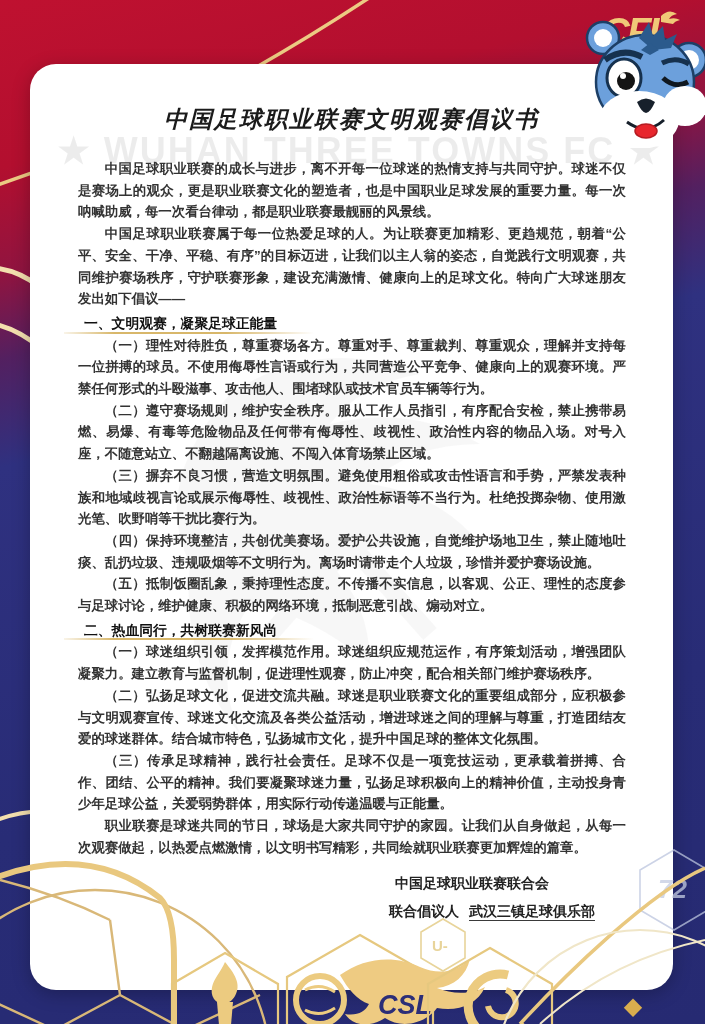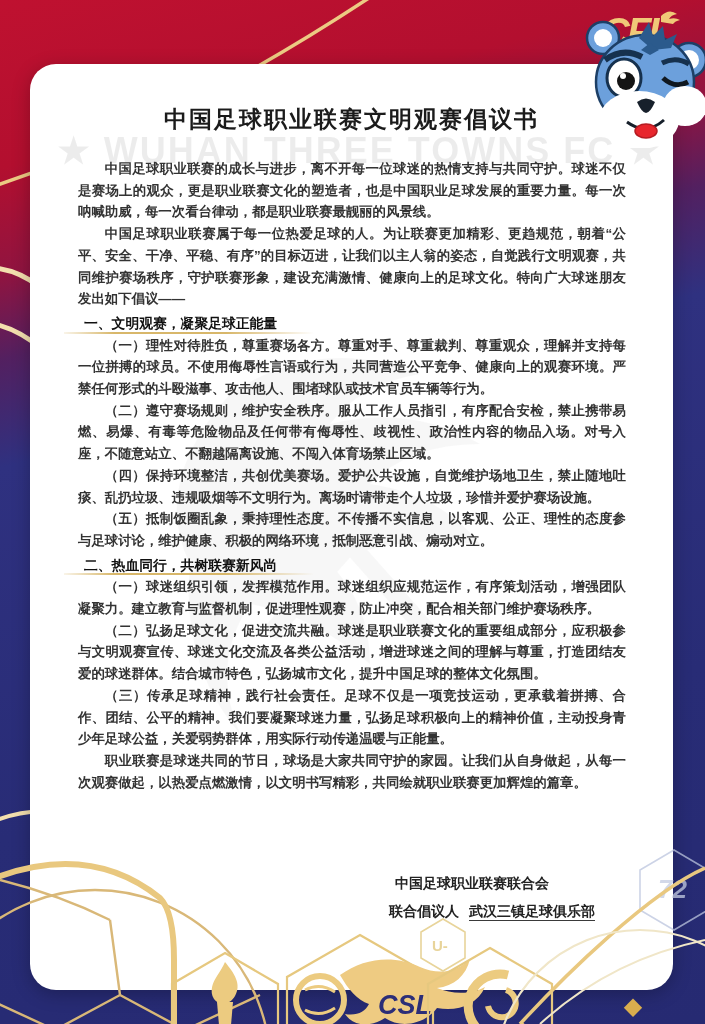--- a/index.html
+++ b/index.html
@@ -15,21 +15,21 @@
     background:#ffffff;border-radius:26px;z-index:2;
     box-shadow:0 4px 18px rgba(0,0,0,.25);
   }
   #fg-decor{z-index:3;}
   #mascot{position:absolute;left:583px;top:16px;width:130px;height:132px;z-index:4;}
   #cfl-logo{position:absolute;left:0;top:6px;width:705px;text-align:right;z-index:1;}
   #cfl-logo svg{display:inline-block;}
 
   .card-title{
     position:absolute;left:0;top:40px;width:100%;margin:0;text-align:center;
-    font-size:23px;font-weight:800;letter-spacing:2px;color:#1b1b1b;z-index:3;
+    font-size:23px;font-weight:800;letter-spacing:2px;color:#1b1b1b;z-index:3;font-style:italic;
   }
   .watermark-arc{
     position:absolute;left:8px;top:66px;width:100%;text-align:center;margin:0;
     font-size:36px;font-weight:800;letter-spacing:2px;color:#000;opacity:.07;
     white-space:nowrap;z-index:1;
   }
   .center-emblem{position:absolute;left:90px;top:210px;opacity:.05;z-index:0;}
   .card-body{
     position:absolute;left:48px;top:94px;width:548px;z-index:2;
     font-size:13.4px;line-height:21.7px;color:#333;text-align:justify;
@@ -80,20 +80,21 @@
 
   <h1 class="card-title">中国足球职业联赛文明观赛倡议书</h1>
 
   <div class="card-body">
     <p>中国足球职业联赛的成长与进步，离不开每一位球迷的热情支持与共同守护。球迷不仅是赛场上的观众，更是职业联赛文化的塑造者，也是中国职业足球发展的重要力量。每一次呐喊助威，每一次看台律动，都是职业联赛最靓丽的风景线。</p>
     <p>中国足球职业联赛属于每一位热爱足球的人。为让联赛更加精彩、更趋规范，朝着“公平、安全、干净、平稳、有序”的目标迈进，让我们以主人翁的姿态，自觉践行文明观赛，共同维护赛场秩序，守护联赛形象，建设充满激情、健康向上的足球文化。特向广大球迷朋友发出如下倡议——</p>
 
     <h2 class="sec-heading">一、文明观赛，凝聚足球正能量</h2>
     <p>（一）理性对待胜负，尊重赛场各方。尊重对手、尊重裁判、尊重观众，理解并支持每一位拼搏的球员。不使用侮辱性言语或行为，共同营造公平竞争、健康向上的观赛环境。严禁任何形式的斗殴滋事、攻击他人、围堵球队或技术官员车辆等行为。</p>
     <p>（二）遵守赛场规则，维护安全秩序。服从工作人员指引，有序配合安检，禁止携带易燃、易爆、有毒等危险物品及任何带有侮辱性、歧视性、政治性内容的物品入场。对号入座，不随意站立、不翻越隔离设施、不闯入体育场禁止区域。</p>
+    <p>（三）摒弃不良习惯，营造文明氛围。避免使用粗俗或攻击性语言和手势，严禁发表种族和地域歧视言论或展示侮辱性、歧视性、政治性标语等不当行为。杜绝投掷杂物、使用激光笔、吹野哨等干扰比赛行为。</p>
     <p>（四）保持环境整洁，共创优美赛场。爱护公共设施，自觉维护场地卫生，禁止随地吐痰、乱扔垃圾、违规吸烟等不文明行为。离场时请带走个人垃圾，珍惜并爱护赛场设施。</p>
     <p>（五）抵制饭圈乱象，秉持理性态度。不传播不实信息，以客观、公正、理性的态度参与足球讨论，维护健康、积极的网络环境，抵制恶意引战、煽动对立。</p>
 
     <h2 class="sec-heading">二、热血同行，共树联赛新风尚</h2>
     <p>（一）球迷组织引领，发挥模范作用。球迷组织应规范运作，有序策划活动，增强团队凝聚力。建立教育与监督机制，促进理性观赛，防止冲突，配合相关部门维护赛场秩序。</p>
     <p>（二）弘扬足球文化，促进交流共融。球迷是职业联赛文化的重要组成部分，应积极参与文明观赛宣传、球迷文化交流及各类公益活动，增进球迷之间的理解与尊重，打造团结友爱的球迷群体。结合城市特色，弘扬城市文化，提升中国足球的整体文化氛围。</p>
     <p>（三）传承足球精神，践行社会责任。足球不仅是一项竞技运动，更承载着拼搏、合作、团结、公平的精神。我们要凝聚球迷力量，弘扬足球积极向上的精神价值，主动投身青少年足球公益，关爱弱势群体，用实际行动传递温暖与正能量。</p>
 
     <p>职业联赛是球迷共同的节日，球场是大家共同守护的家园。让我们从自身做起，从每一次观赛做起，以热爱点燃激情，以文明书写精彩，共同绘就职业联赛更加辉煌的篇章。</p>
   </div>

